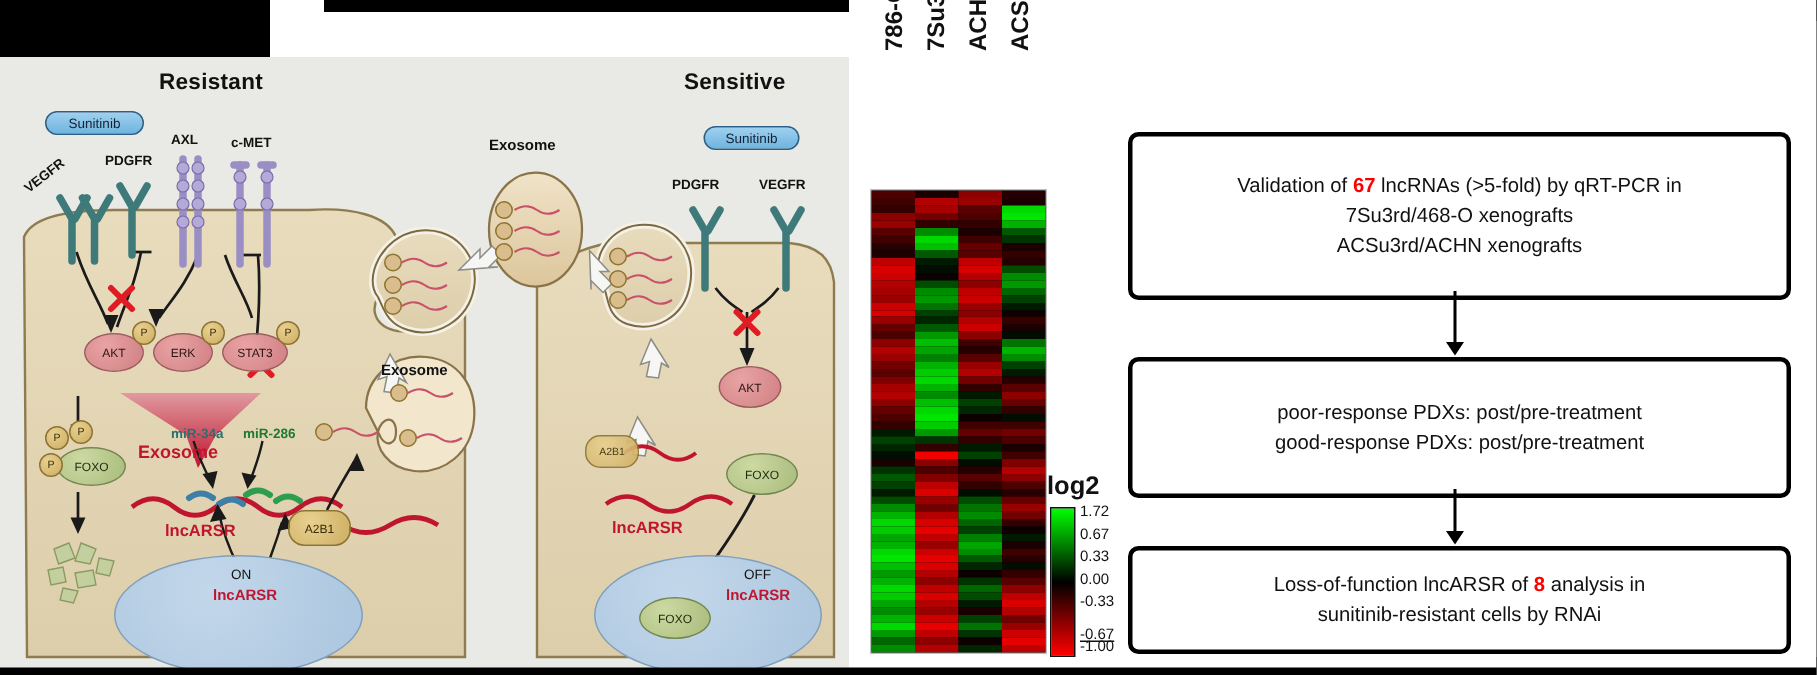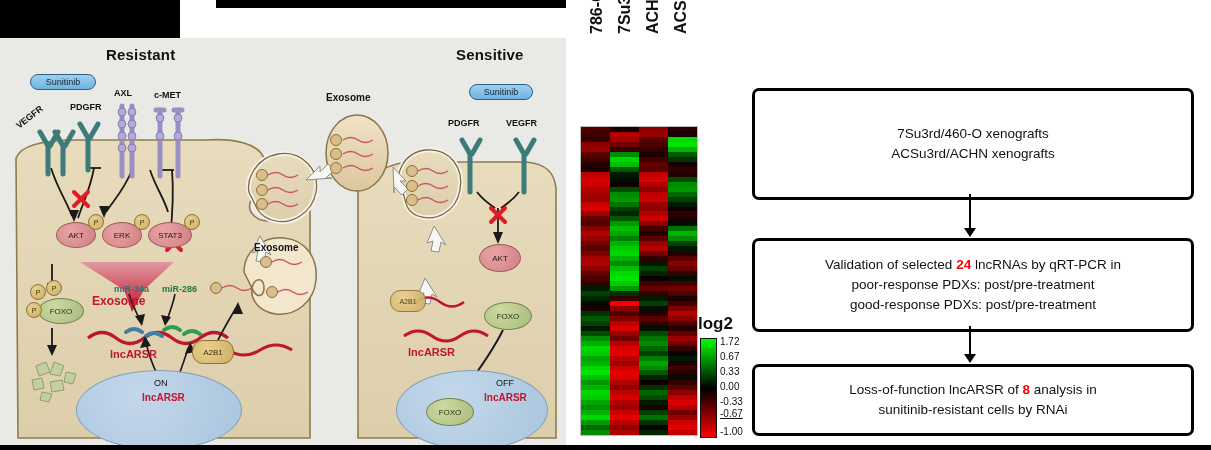--- a/index.html
+++ b/index.html
@@ -646,34 +646,34 @@
         </div>
 
       <div id="legend" style="left:132px;top:300px;width:92px;height:125px;">
         <div class="ltitle" style="left:0;top:0;">log2</div>
         <div id="cbar" style="left: 2px; top: 24px; height: 98px; background: linear-gradient(rgb(0, 255, 0) 0%, rgb(0, 0, 0) 50%, rgb(255, 0, 0) 100%);"></div>
         <div class="ctick" style="left:22px;top:22px;">1.72</div>
         <div class="ctick" style="left:22px;top:37px;">0.67</div>
         <div class="ctick" style="left:22px;top:52px;">0.33</div>
         <div class="ctick" style="left:22px;top:67px;">0.00</div>
         <div class="ctick" style="left:22px;top:82px;">-0.33</div>
-        <div class="ctick" style="left:22px;top:94px;text-decoration:underline;">-0.67</div>
+        <div class="ctick" style="left:22px;top:104px;text-decoration:underline;">-0.67</div>
         <div class="ctick" style="left:22px;top:112px;">-1.00</div>
       </div>
 
       <div class="fbox" style="left:186px;top:74px;width:436px;height:106px;">
-        <div class="fline">7Su3rd/460-O xenografts</div>
+        <div class="fline"><span>Validation of </span><span class="fnum">67</span><span> lncRNAs (&gt;5-fold) by qRT-PCR in</span></div>
+        <div class="fline">7Su3rd/468-O xenografts</div>
         <div class="fline">ACSu3rd/ACHN xenografts</div>
       </div>
 
       <div class="arrow" style="left:403px;top:180px;height:36px;"></div>
       <div class="arrowhead" style="left:398px;top:214px;"></div>
 
       <div class="fbox" style="left:186px;top:224px;width:436px;height:88px;">
-        <div class="fline"><span>Validation of selected </span><span class="fnum">24</span><span> lncRNAs by qRT-PCR in</span></div>
         <div class="fline">poor-response PDXs: post/pre-treatment</div>
         <div class="fline">good-response PDXs: post/pre-treatment</div>
       </div>
 
       <div class="arrow" style="left:403px;top:312px;height:30px;"></div>
       <div class="arrowhead" style="left:398px;top:340px;"></div>
 
       <div class="fbox" style="left:186px;top:350px;width:436px;height:66px;">
         <div class="fline"><span>Loss-of-function lncARSR of </span><span class="fnum">8</span><span> analysis in</span></div>
         <div class="fline">sunitinib-resistant cells by RNAi</div>

